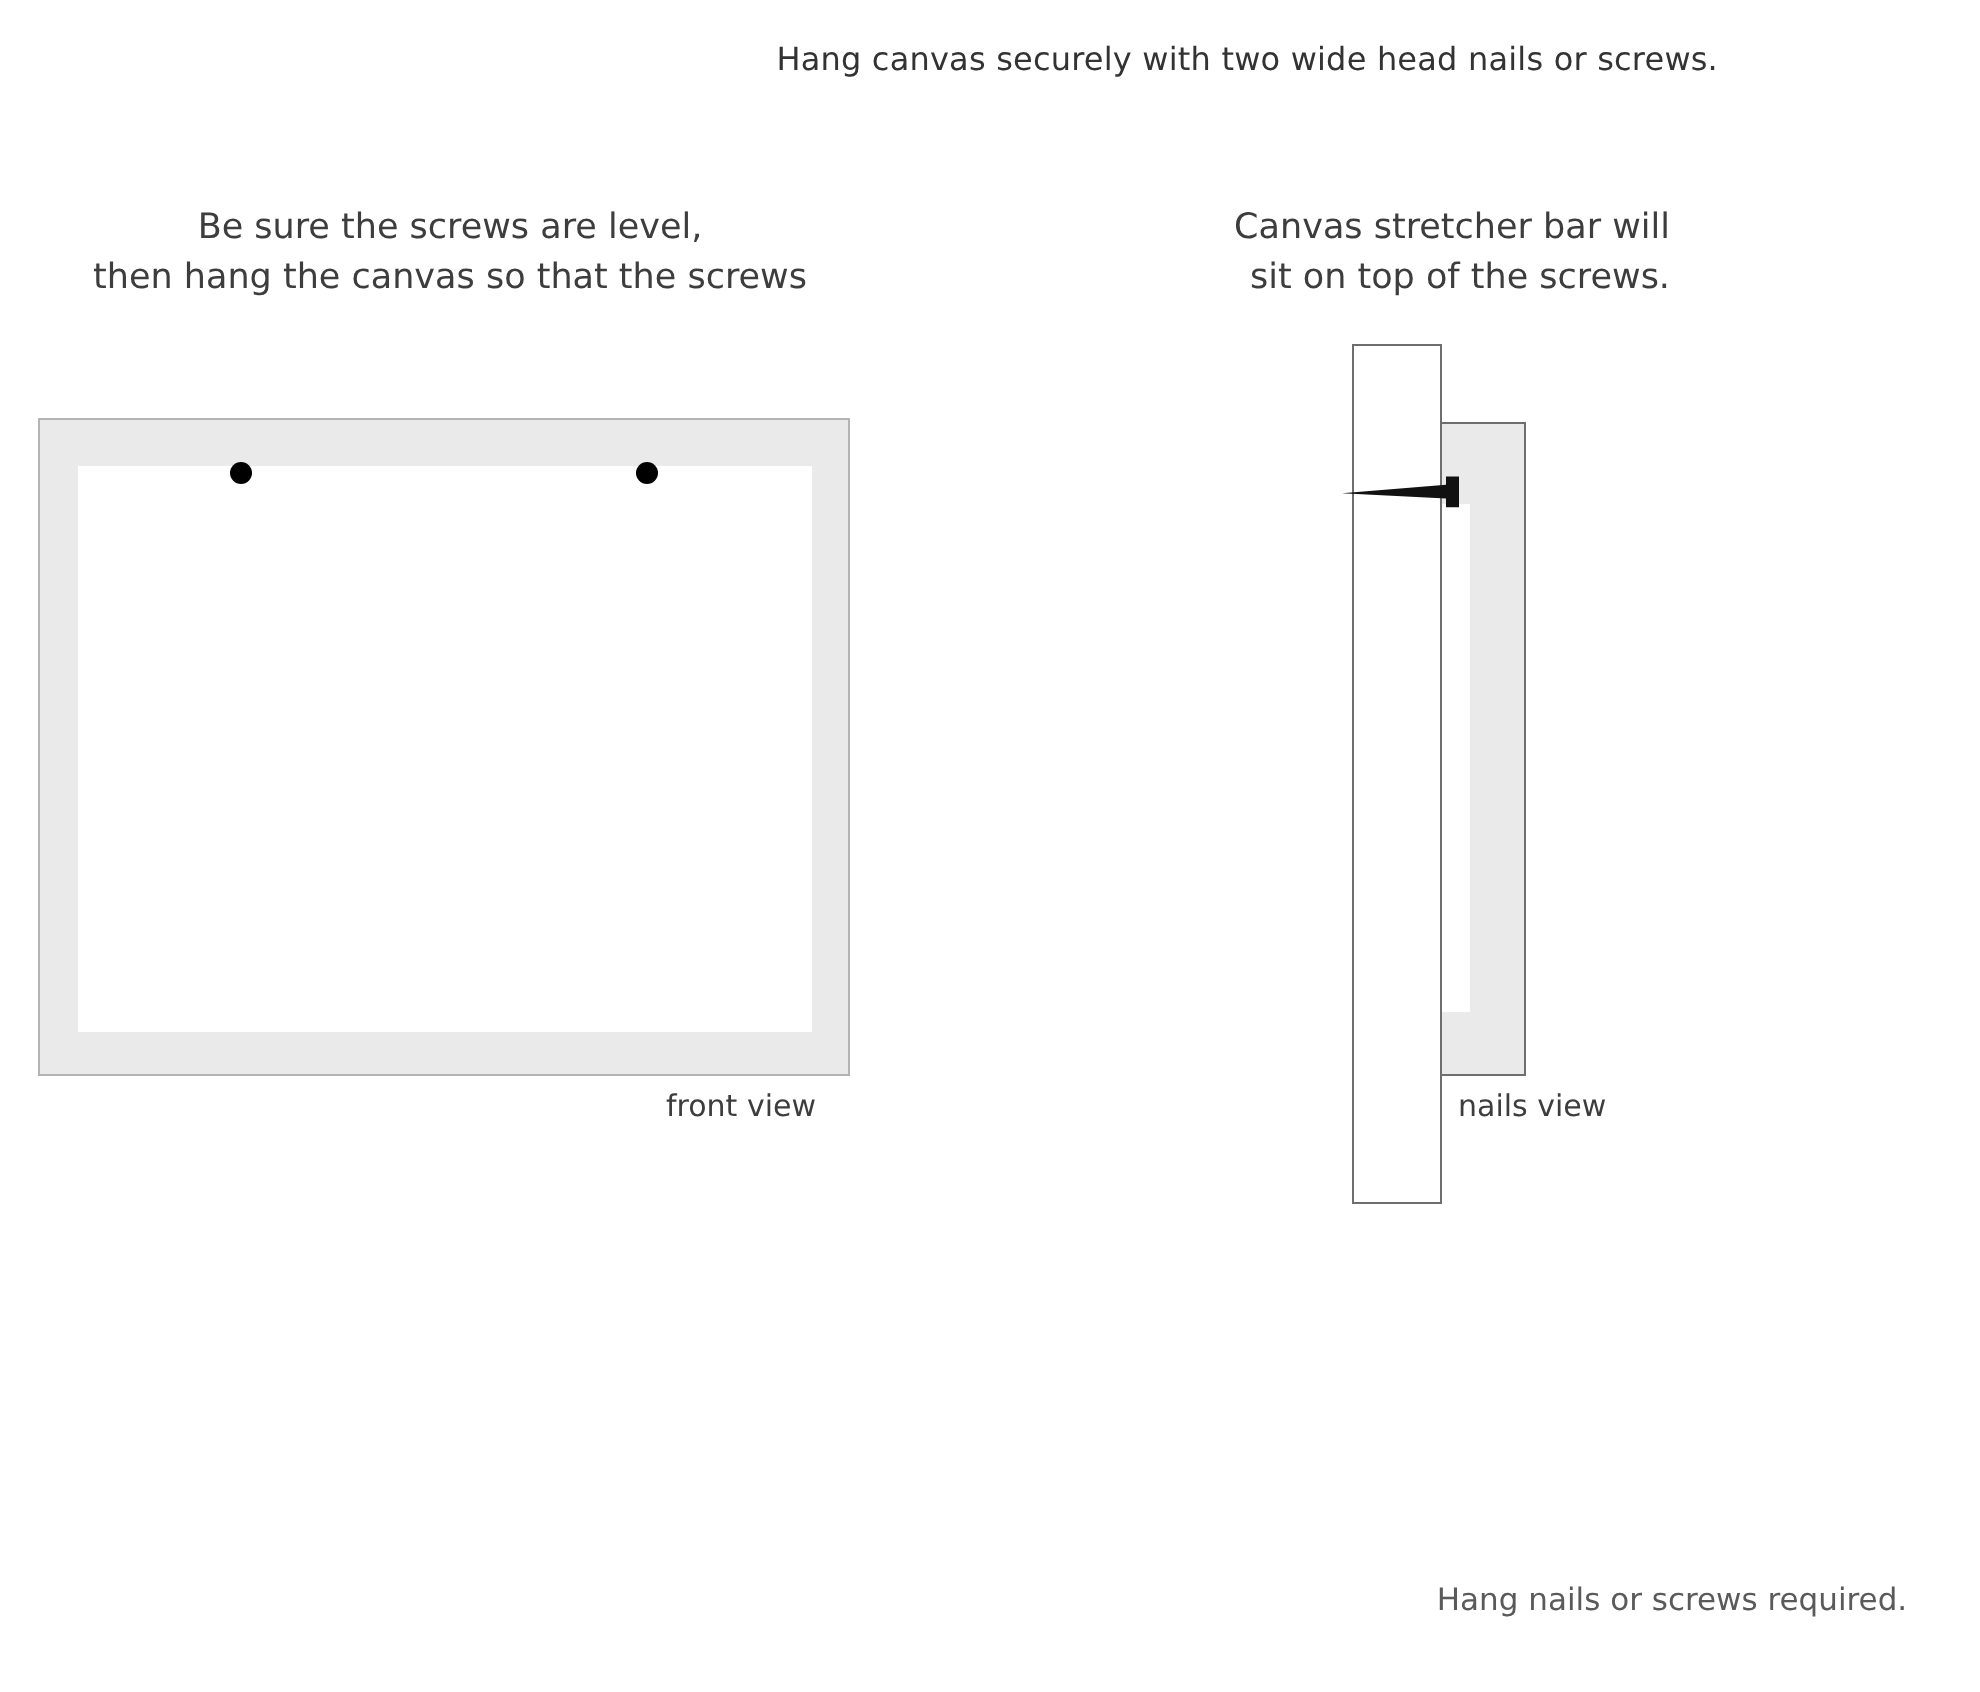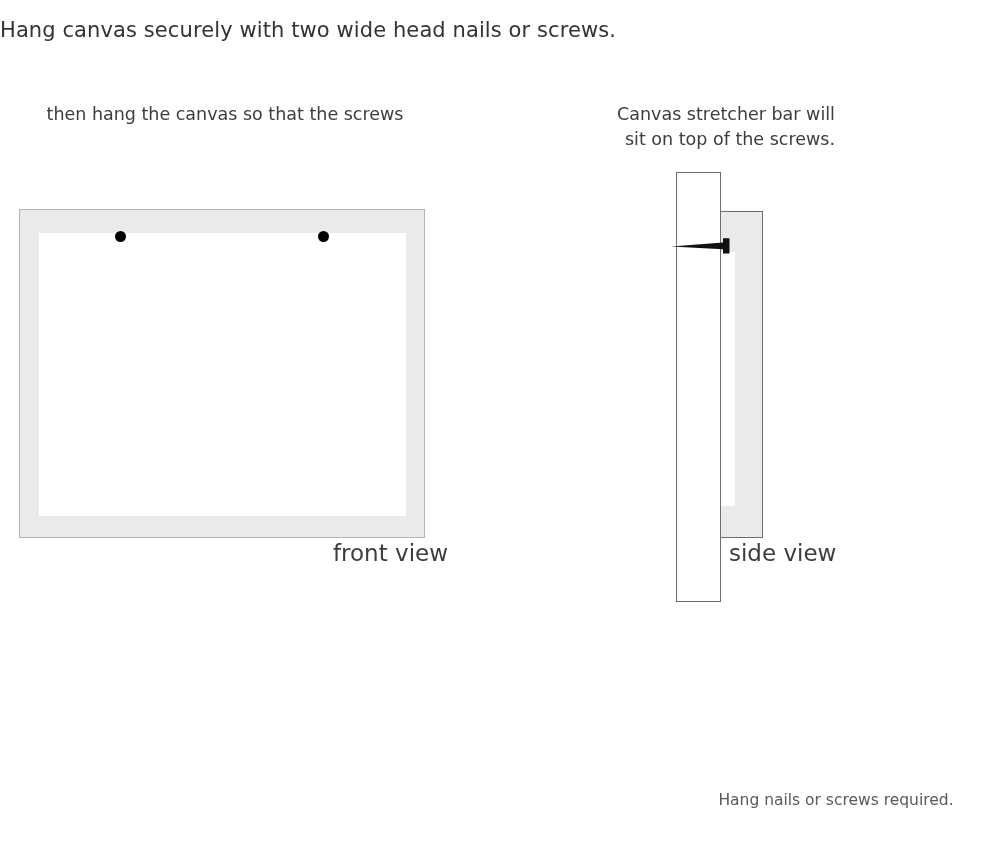--- a/index.html
+++ b/index.html
@@ -17,22 +17,22 @@
   }
 
   .page { position: absolute; inset: 0; }
 
   
   .headline {
     position: absolute;
     left: 0;
     top: 14px;
     width: 859px;
-    text-align: left;
-    font-size: 21px;
+    text-align: right;
+    font-size: 16px;
     font-weight: 400;
     color: #333333;
     letter-spacing: 0.1px;
     line-height: 32px;
     white-space: nowrap;
   }
 
   
   .caption {
     position: absolute;
@@ -69,21 +69,21 @@
     width: 11px;
     height: 11px;
     border-radius: 50%;
     background: #000000;
   }
   .screw-dot.left  { left: 115px; top: 231px; }
   .screw-dot.right { left: 318px; top: 231px; }
 
   .viewlabel {
     position: absolute;
-    font-size: 23px;
+    font-size: 15px;
     line-height: 24px;
     color: #3d3d3d;
     white-space: nowrap;
   }
   .viewlabel-front { left: 333px; top: 541px; }
   .viewlabel-side  { left: 729px; top: 541px; }
 
   
   .wall {
     position: absolute;
@@ -139,20 +139,21 @@
   .footer .cl { display: block; white-space: nowrap; }
 </style>
 </head>
 <body>
 
 <div class="page">
 
   <div class="headline">Hang canvas securely with two wide head nails or screws.</div>
 
   <div class="caption caption-left">
+    <span class="cl">Be sure the screws are level,</span>
     <span class="cl">then hang the canvas so that the screws</span>
   </div>
 
   <div class="caption caption-right">
     <span class="cl">Canvas stretcher bar will</span>
     <span class="cl">sit on top of the screws.</span>
   </div>
 
   <div class="frontview">
     <div class="frontview-inner"></div>
@@ -166,19 +167,19 @@
     <div class="stretcher-bar-inner"></div>
   </div>
   <div class="wall"></div>
 
   <div class="nail">
     <svg width="62" height="20" viewBox="0 0 62 20" xmlns="http://www.w3.org/2000/svg">
       <path d="M0 10.6 L52 6.4 L52 2.2 L58.5 2.2 L58.5 17.6 L52 17.6 L52 13.2 Z" fill="#111111"></path>
     </svg>
   </div>
 
-  <div class="viewlabel viewlabel-side">side view</div>
+  <div class="viewlabel viewlabel-side">nails view</div>
 
   <div class="footer">
     <span class="cl">Hang nails or screws required.</span>
   </div>
 
 </div>
 
 </body></html>

